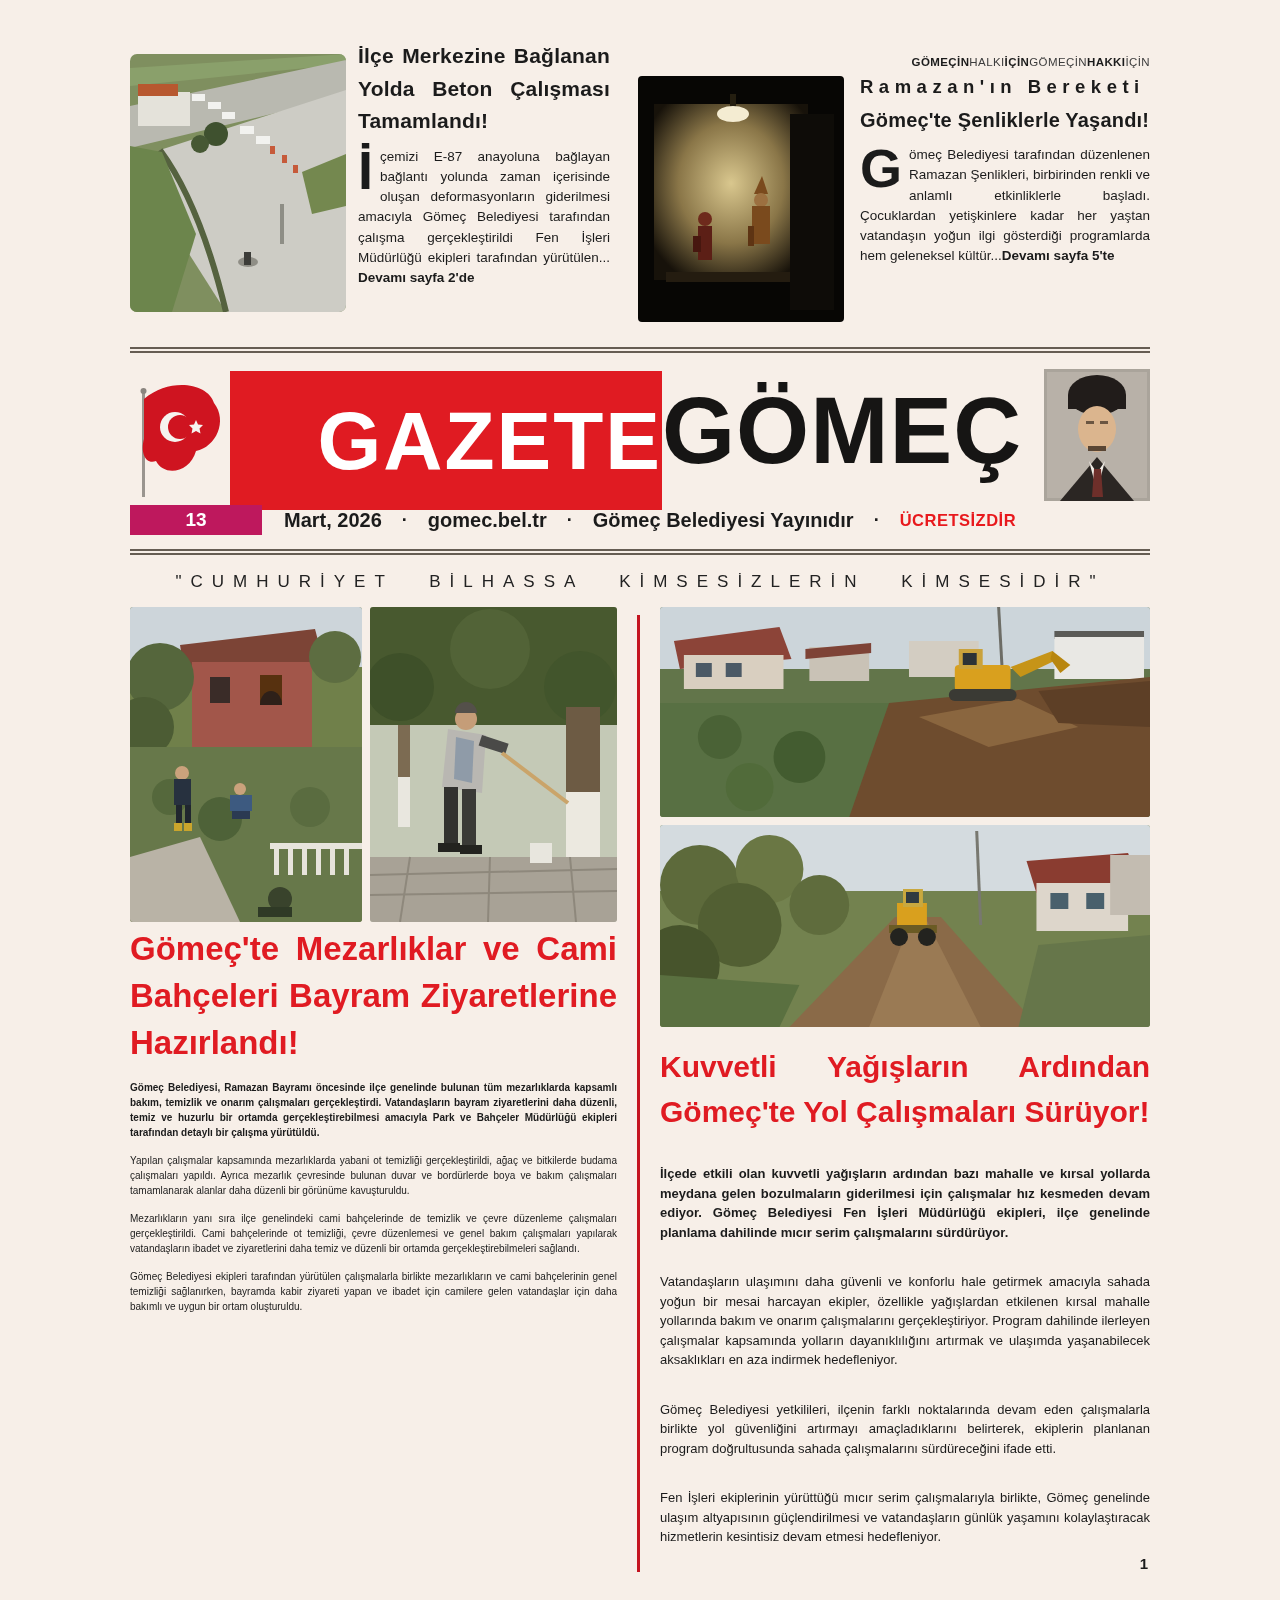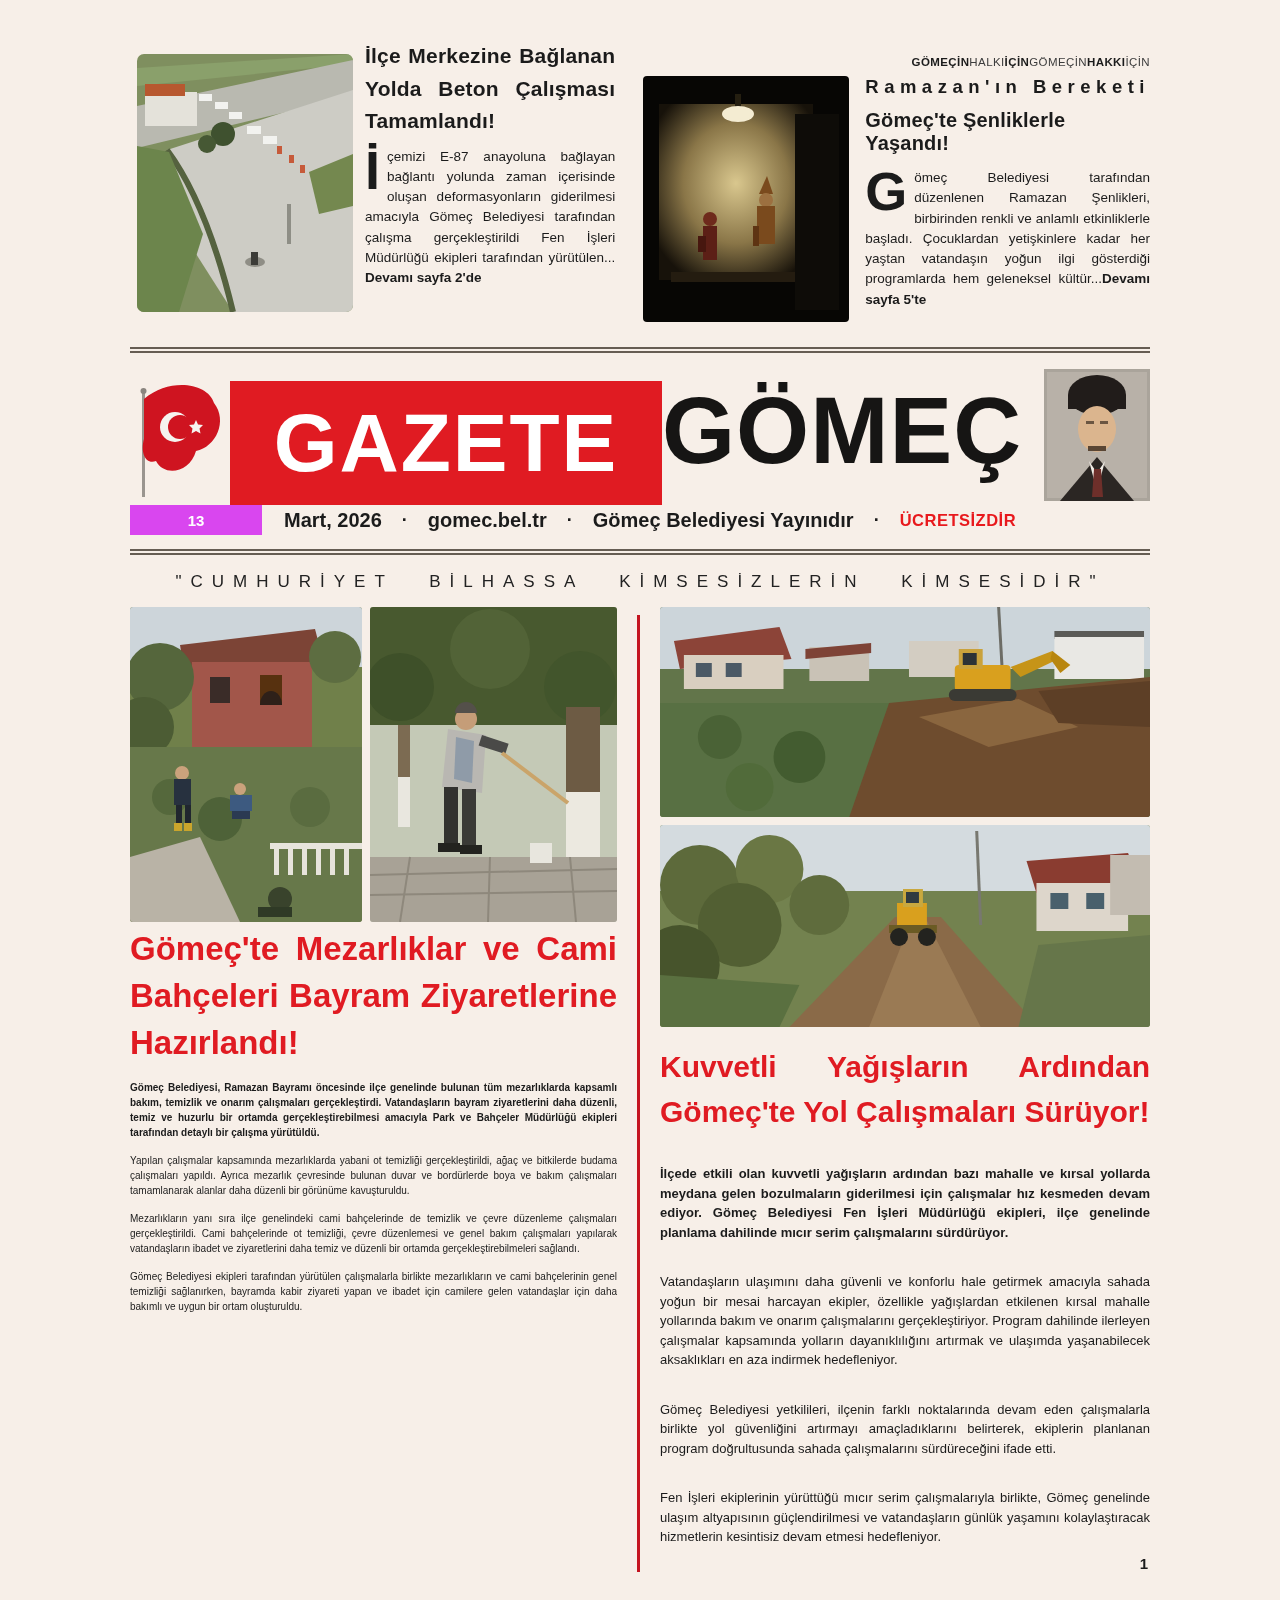--- a/index.html
+++ b/index.html
@@ -1,21 +1,21 @@
 <!DOCTYPE html>
 <html lang="tr"><head>
 <meta charset="utf-8">
 <style>
   * { margin:0; padding:0; box-sizing:border-box; }
   body { background:#e9e2da; font-family:"Liberation Sans", sans-serif; }
   .page { width:1280px; height:1600px; background:#f7efe8; overflow:hidden; position:relative; margin:0 auto; color:#1b1b1b; }
   .content { padding:40px 130px 0 130px; }
 
   
-  .top-section { display:flex; gap:28px; height:282px;margin-left:7px; }
+  .top-section { display:flex; gap:28px; height:282px; }
   .tl { width:480px; display:flex; gap:12px; }
   .tl-photo { width:216px; height:258px; margin-top:14px; border-radius:7px; overflow:hidden; flex:none; }
   .tl-text { flex:1; }
   .tl-text h2 { font-size:21px; line-height:1.55; font-weight:700; text-align:justify; letter-spacing:.2px; }
   .body-text { font-size:13.5px; line-height:1.5; text-align:justify; margin-top:9px; }
   .dropcap { float:left; font-size:54px; line-height:42px; font-weight:700; padding:2px 7px 0 0; }
   .cont { font-weight:700; }
 
   .tr { flex:1; display:flex; flex-direction:column;justify-content:flex-end; }
   .tr-slogan { text-align:right; font-size:11.5px; letter-spacing:.4px; margin-top:-4px; }
@@ -26,27 +26,27 @@
   .tr-text h2.line2 { font-size:20px; margin-top:11px; letter-spacing:.2px; }
   .tr-text .body-text { margin-top:13px; }
 
   
   .double-rule { height:6px; border-top:2px solid #665d53; border-bottom:2px solid #665d53; }
   .rule-a { margin-top:25px; }
   .rule-b { margin-top:13px; }
 
   .masthead { display:flex; align-items:flex-start; margin-top:16px; height:132px; }
   .flag { width:100px; height:132px; flex:none; }
-  .gazete-box { background:#e01b22; height:124px; width:432px; margin-top:12px; display:flex; align-items:center; justify-content:center; flex:none; }
+  .gazete-box { background:#e01b22; height:139px; width:432px; margin-top:2px; display:flex; align-items:center; justify-content:flex-end; flex:none; }
   .gazete-box span { color:#fff; font-size:82px; font-weight:700; letter-spacing:2px; }
   .gomec { font-size:94px; font-weight:700; color:#161514; line-height:124px; letter-spacing:1px; white-space:nowrap; }
   .portrait { margin-left:auto; width:106px; height:132px; flex:none; }
 
   .issue-row { display:flex; align-items:center; margin-top:3px; height:32px; }
-  .issue-box { width:132px; height:30px; background:#d946ef; color:#fff; font-size:15px; font-weight:700; display:flex; align-items:center; justify-content:center; flex:none; }
+  .issue-box { width:132px; height:30px; background:#be185d; color:#fff; font-size:19px; font-weight:700; display:flex; align-items:center; justify-content:center; flex:none; }
   .issue-meta { display:flex; align-items:center; gap:20px; margin-left:22px; font-size:20px; font-weight:700; }
   .issue-meta .sep { font-size:18px; }
   .price { color:#e8191d; font-size:16.5px; letter-spacing:.5px; }
 
   .quote { margin-top:17px; text-align:center; font-size:17px; letter-spacing:9px; word-spacing:22px; color:#222; }
 
   
   .main { display:flex; margin-top:15px; }
   .col-left { width:487px; flex:none; }
   .vdivider { width:3px; background:#c41420; margin:8px 20px 0 20px; }

